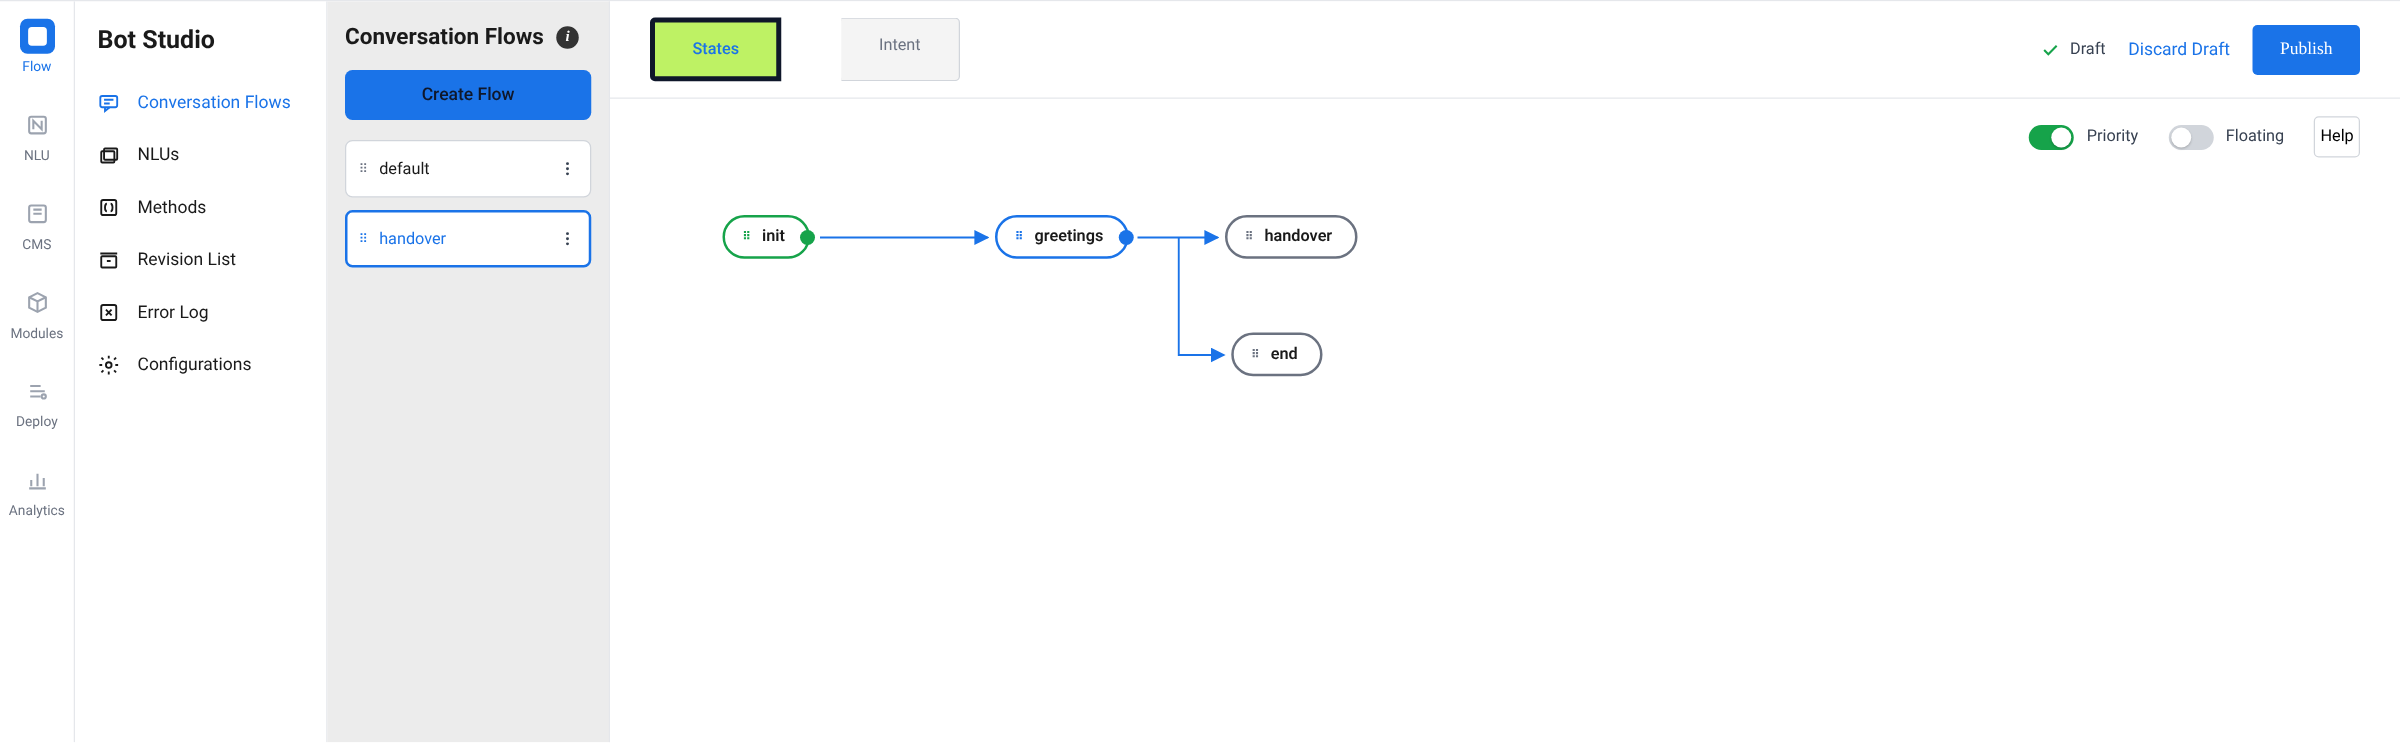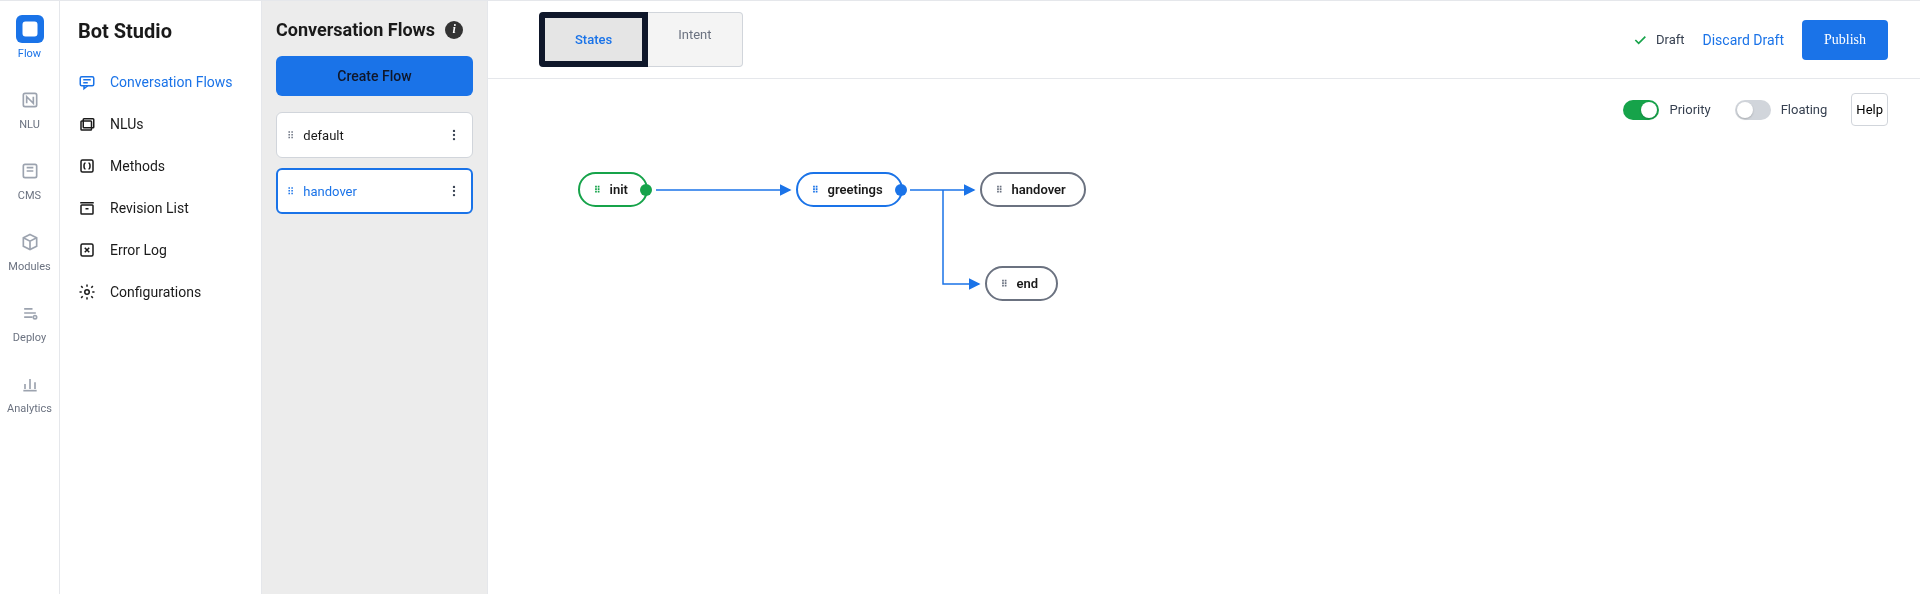--- a/index.html
+++ b/index.html
@@ -36,22 +36,22 @@
 .drag-handle { color: #6b7280; font-size: 10px; letter-spacing: 1px; cursor: grab; }
 .kebab { width: 24px; height: 24px; border-radius: 4px; display: flex; align-items: center; justify-content: center; cursor: pointer; color: #374151; }
 .flow-item.selected .drag-handle { color: #1a73e8; }
 
 
 .main { flex: 1; display: flex; flex-direction: column; background: #fff; }
 .topbar { height: 78px; border-bottom: 1px solid #e5e7eb; display: flex; align-items: center; justify-content: space-between; padding: 0 32px; }
 .tabs { display: flex; }
 .tab { padding: 14px 30px; font-size: 13px; border: 1px solid #d1d5db; background: #f4f4f4; color: #6b7280; cursor: pointer; }
 .tab:first-child { border-radius: 4px 0 0 4px; }
-.tab:last-child { border-radius: 0 4px 4px 0; border-left: none; }
-.tab.active { background: #e5e5e5; border: 6px solid #0f172a; color: #1a73e8; font-weight: 500; margin-left: 19px; }
+.tab:last-child { border-radius: 0 4px 4px 0; border-left: none; margin-left: 48px; }
+.tab.active { background: #bef264; border: 4px solid #0f172a; color: #1a73e8; font-weight: 500; }
 .topbar-right { display: flex; align-items: center; gap: 18px; }
 .saved { display: flex; align-items: center; gap: 8px; font-size: 13px; color: #374151; }
 .saved svg { stroke: #16a34a; }
 .discard { color: #1a73e8; font-size: 14px; cursor: pointer; }
 .publish-btn { background: #1a73e8; color: #fff; border: none; border-radius: 4px; padding: 12px 22px; font-size: 14px; font-weight: 500; cursor: pointer; font-family: Liberation Serif, serif; }
 
 .controls-row { display: flex; align-items: center; justify-content: flex-end; gap: 24px; padding: 14px 32px; }
 .toggle-group { display: flex; align-items: center; gap: 10px; font-size: 13px; color: #374151; }
 .toggle { width: 36px; height: 20px; border-radius: 999px; background: #d1d5db; position: relative; cursor: pointer; }
 .toggle .knob { width: 16px; height: 16px; border-radius: 50%; background: #fff; position: absolute; top: 2px; left: 2px; transition: left .15s; box-shadow: 0 1px 2px rgba(0,0,0,.2); }

